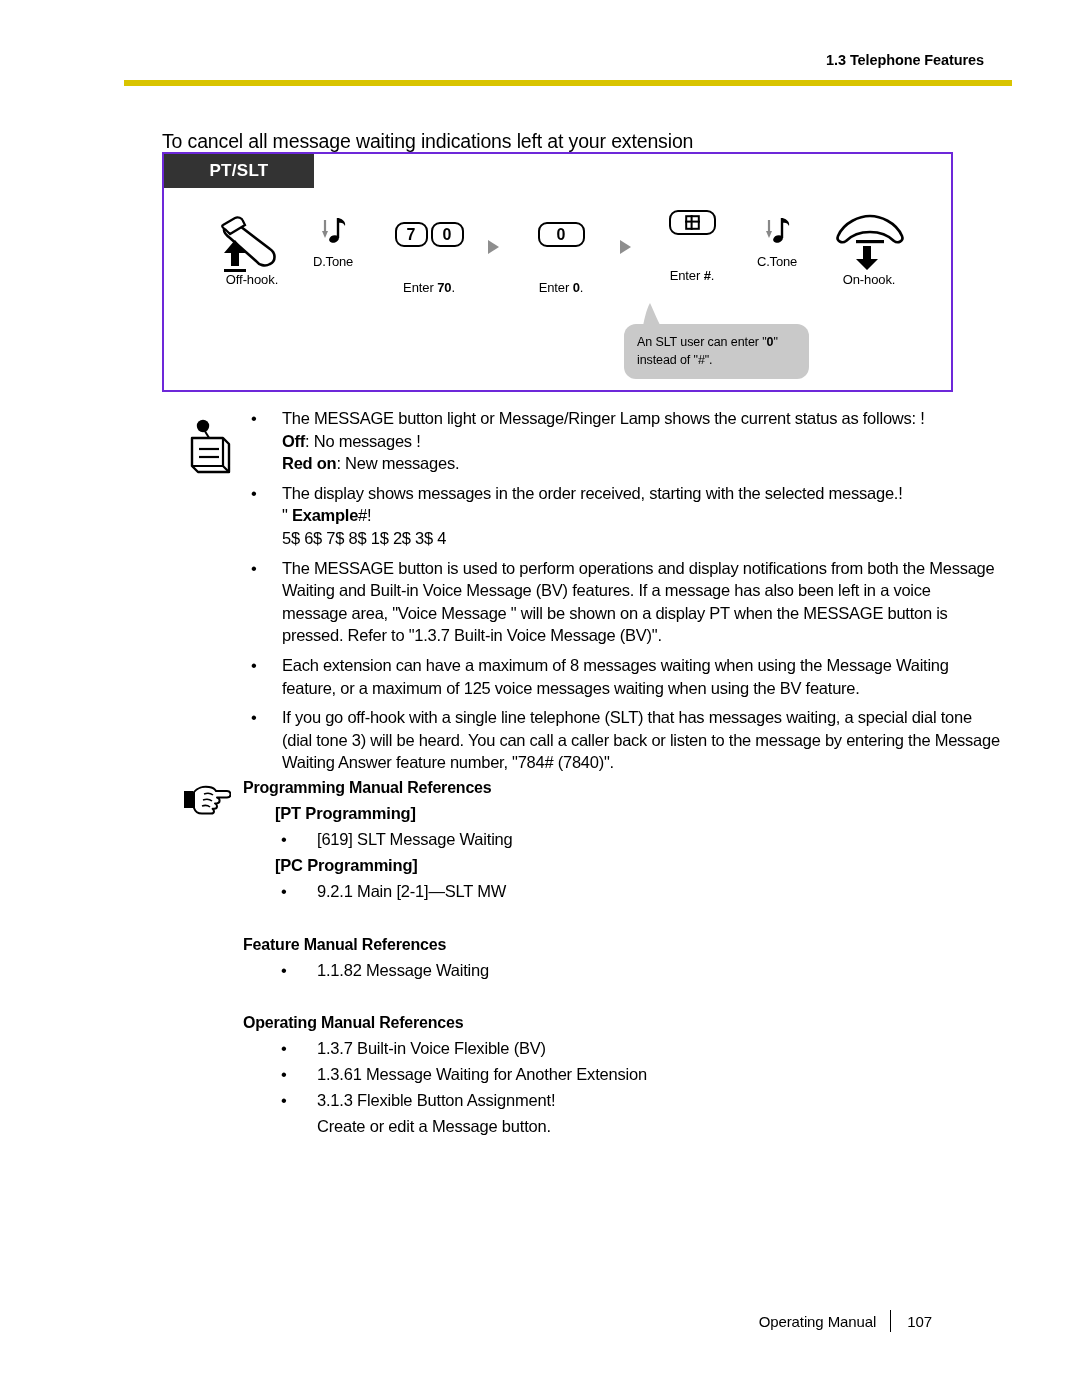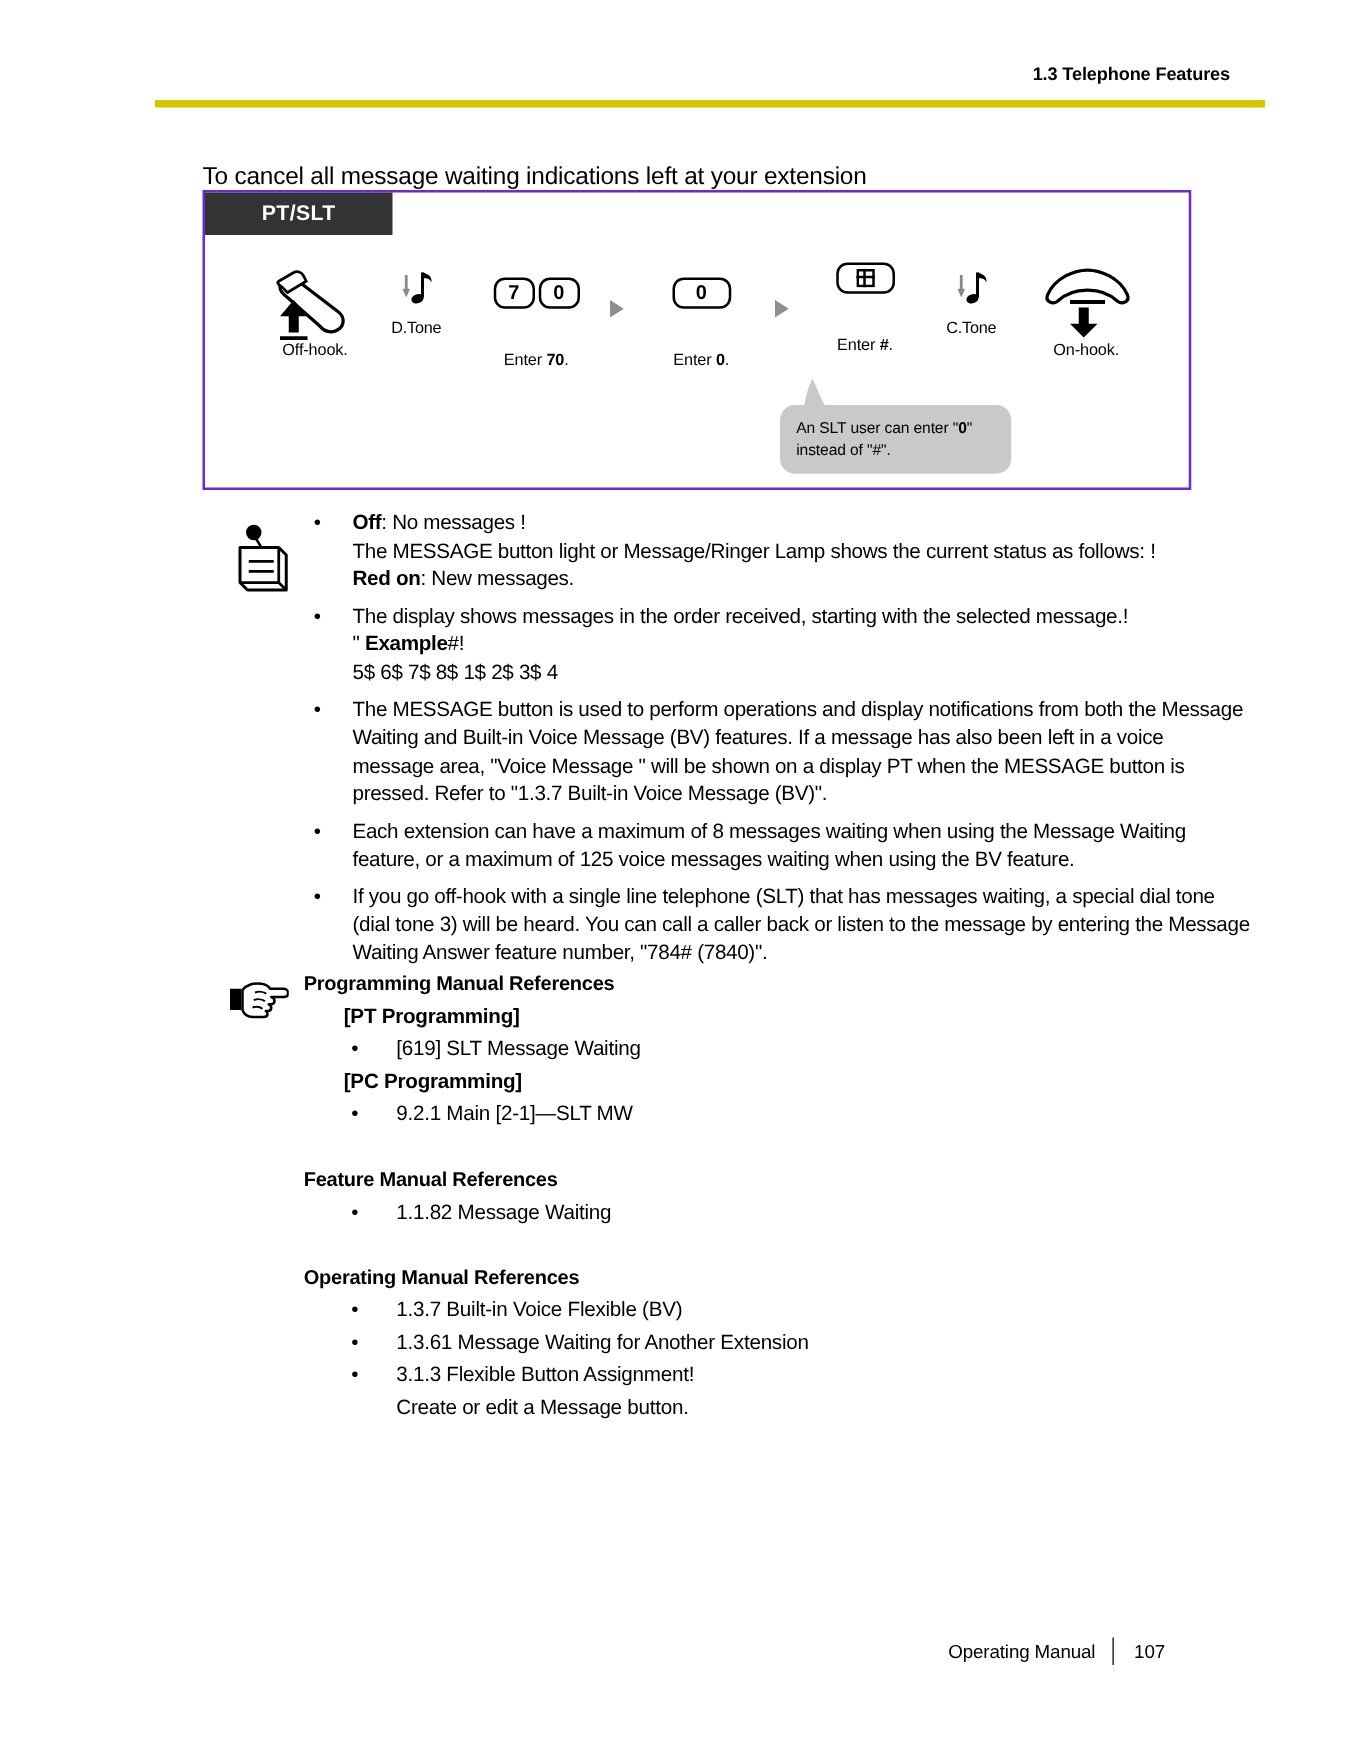--- a/index.html
+++ b/index.html
@@ -407,22 +407,22 @@
   <path d="M9,48 L40,48 L46,54" fill="none" stroke="#000" stroke-width="2.2"></path>
   <path d="M40,20 L40,48" fill="none" stroke="#000" stroke-width="2.2"></path>
   <line x1="16" y1="31" x2="36" y2="31" stroke="#000" stroke-width="2.2"></line>
   <line x1="16" y1="39" x2="36" y2="39" stroke="#000" stroke-width="2.2"></line>
 </svg>
 
 <div id="notes-list">
 
   <div class="note-item">
     <span class="bullet">•</span>
+    <span class="sub-line"><span>The MESSAGE button light or Message/Ringer Lamp shows the current status as follows: !</span></span>
     <span class="sub-line"><b>Off</b><span>: No messages !</span></span>
-    <span class="sub-line"><span>The MESSAGE button light or Message/Ringer Lamp shows the current status as follows: !</span></span>
     <span class="sub-line"><b>Red on</b><span>: New messages.</span></span>
   </div>
 
   <div class="note-item">
     <span class="bullet">•</span>
     <span class="sub-line"><span>The display shows messages in the order received, starting with the selected message.!</span></span>
     <span class="sub-line"><span>" </span><b>Example</b><span>#!</span></span>
     <span class="sub-line"><span>5$ 6$ 7$ 8$ 1$ 2$ 3$ 4</span></span>
   </div>
 

